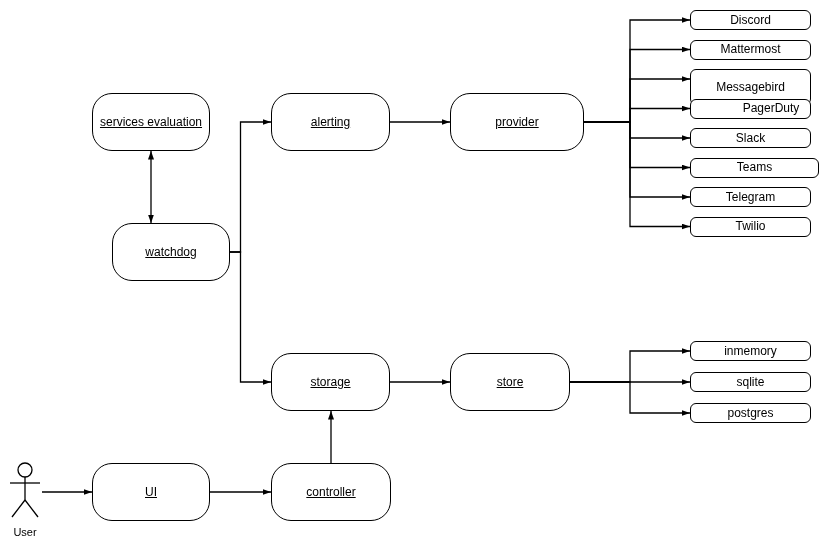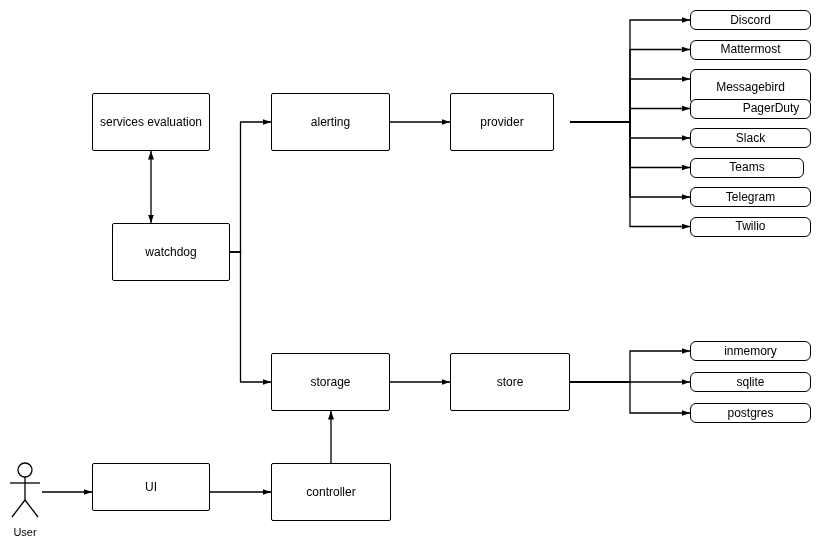--- a/index.html
+++ b/index.html
@@ -14,21 +14,21 @@
   #edge-layer{position:absolute;left:0;top:0;z-index:1;}
   .edge{fill:none;stroke:#000;stroke-width:1.3px;}
   #arrowE path,#arrowS path{fill:#000;stroke:none;}
   .node{
     position:absolute;box-sizing:border-box;
     background:#ffffff;border:1.3px solid #000000;
     display:flex;align-items:center;justify-content:center;
     text-align:center;font-size:12px;line-height:1.2;
     z-index:2;white-space:nowrap;
   }
-  .node.process{border-radius:2px;}
+  .node.process{border-radius:20px;text-decoration:underline;}
   .node.endpoint{border-radius:6px;}
   #actor-figure{position:absolute;left:0;top:455px;z-index:2;}
   #actor-figure circle,#actor-figure path{fill:none;stroke:#000;stroke-width:1.3px;}
   #actor-label{
     position:absolute;left:4px;top:526px;width:42px;
     text-align:center;font-size:11px;z-index:2;
   }
 </style>
 </head>
 <body>
@@ -64,31 +64,31 @@
         <polyline points="42,492 92,492" class="edge" marker-end="url(#arrowE)"></polyline>
         <polyline points="210,492 271,492" class="edge" marker-end="url(#arrowE)"></polyline>
         <polyline points="331,463 331,411" class="edge" marker-end="url(#arrowE)"></polyline>
       </g>
   </svg>
 
   <div id="nodes">
       <div class="node process" style="left: 92px; top: 93px; width: 118px; height: 58px;">services evaluation</div>
       <div class="node process" style="left: 92px; top: 223px; width: 118px; height: 58px; margin-left: 20px;">watchdog</div>
       <div class="node process" style="left: 271px; top: 93px; width: 119px; height: 58px;">alerting</div>
-      <div class="node process" style="left: 450px; top: 93px; width: 104px; height: 58px; text-align: right;">provider</div>
+      <div class="node process" style="left: 450px; top: 93px; width: 134px; height: 58px; text-align: right;">provider</div>
       <div class="node process" style="left: 271px; top: 353px; width: 119px; height: 58px;">storage</div>
       <div class="node process" style="left: 450px; top: 353px; width: 120px; height: 58px;">store</div>
-      <div class="node process" style="left: 92px; top: 463px; width: 118px; height: 48px;">UI</div>
+      <div class="node process" style="left: 92px; top: 463px; width: 118px; height: 58px;">UI</div>
       <div class="node process" style="left: 271px; top: 463px; width: 120px; height: 58px;">controller</div>
       <div class="node endpoint" style="left: 690px; top: 10px; width: 121px; height: 20px;">Discord</div>
       <div class="node endpoint" style="left: 690px; top: 39.5px; width: 121px; height: 20px;">Mattermost</div>
       <div class="node endpoint" style="left: 690px; top: 69px; width: 121px; height: 36px;">Messagebird</div>
       <div class="node endpoint" style="left: 690px; top: 98.5px; width: 121px; height: 20px; padding-left: 41px;">PagerDuty</div>
       <div class="node endpoint" style="left: 690px; top: 128px; width: 121px; height: 20px;">Slack</div>
-      <div class="node endpoint" style="left: 690px; top: 157.5px; width: 114px; height: 20px;">Teams</div>
+      <div class="node endpoint" style="left: 690px; top: 157.5px; width: 129px; height: 20px;">Teams</div>
       <div class="node endpoint" style="left: 690px; top: 187px; width: 121px; height: 20px;">Telegram</div>
       <div class="node endpoint" style="left: 690px; top: 216.5px; width: 121px; height: 20px;">Twilio</div>
       <div class="node endpoint" style="left: 690px; top: 341px; width: 121px; height: 20px;">inmemory</div>
       <div class="node endpoint" style="left: 690px; top: 372px; width: 121px; height: 20px;">sqlite</div>
       <div class="node endpoint" style="left: 690px; top: 403px; width: 121px; height: 20px;">postgres</div>
     </div>
 
   <svg id="actor-figure" width="60" height="70" viewBox="0 0 60 70">
     <circle cx="25" cy="15" r="7"></circle>
     <path d="M25,22 L25,45"></path>

